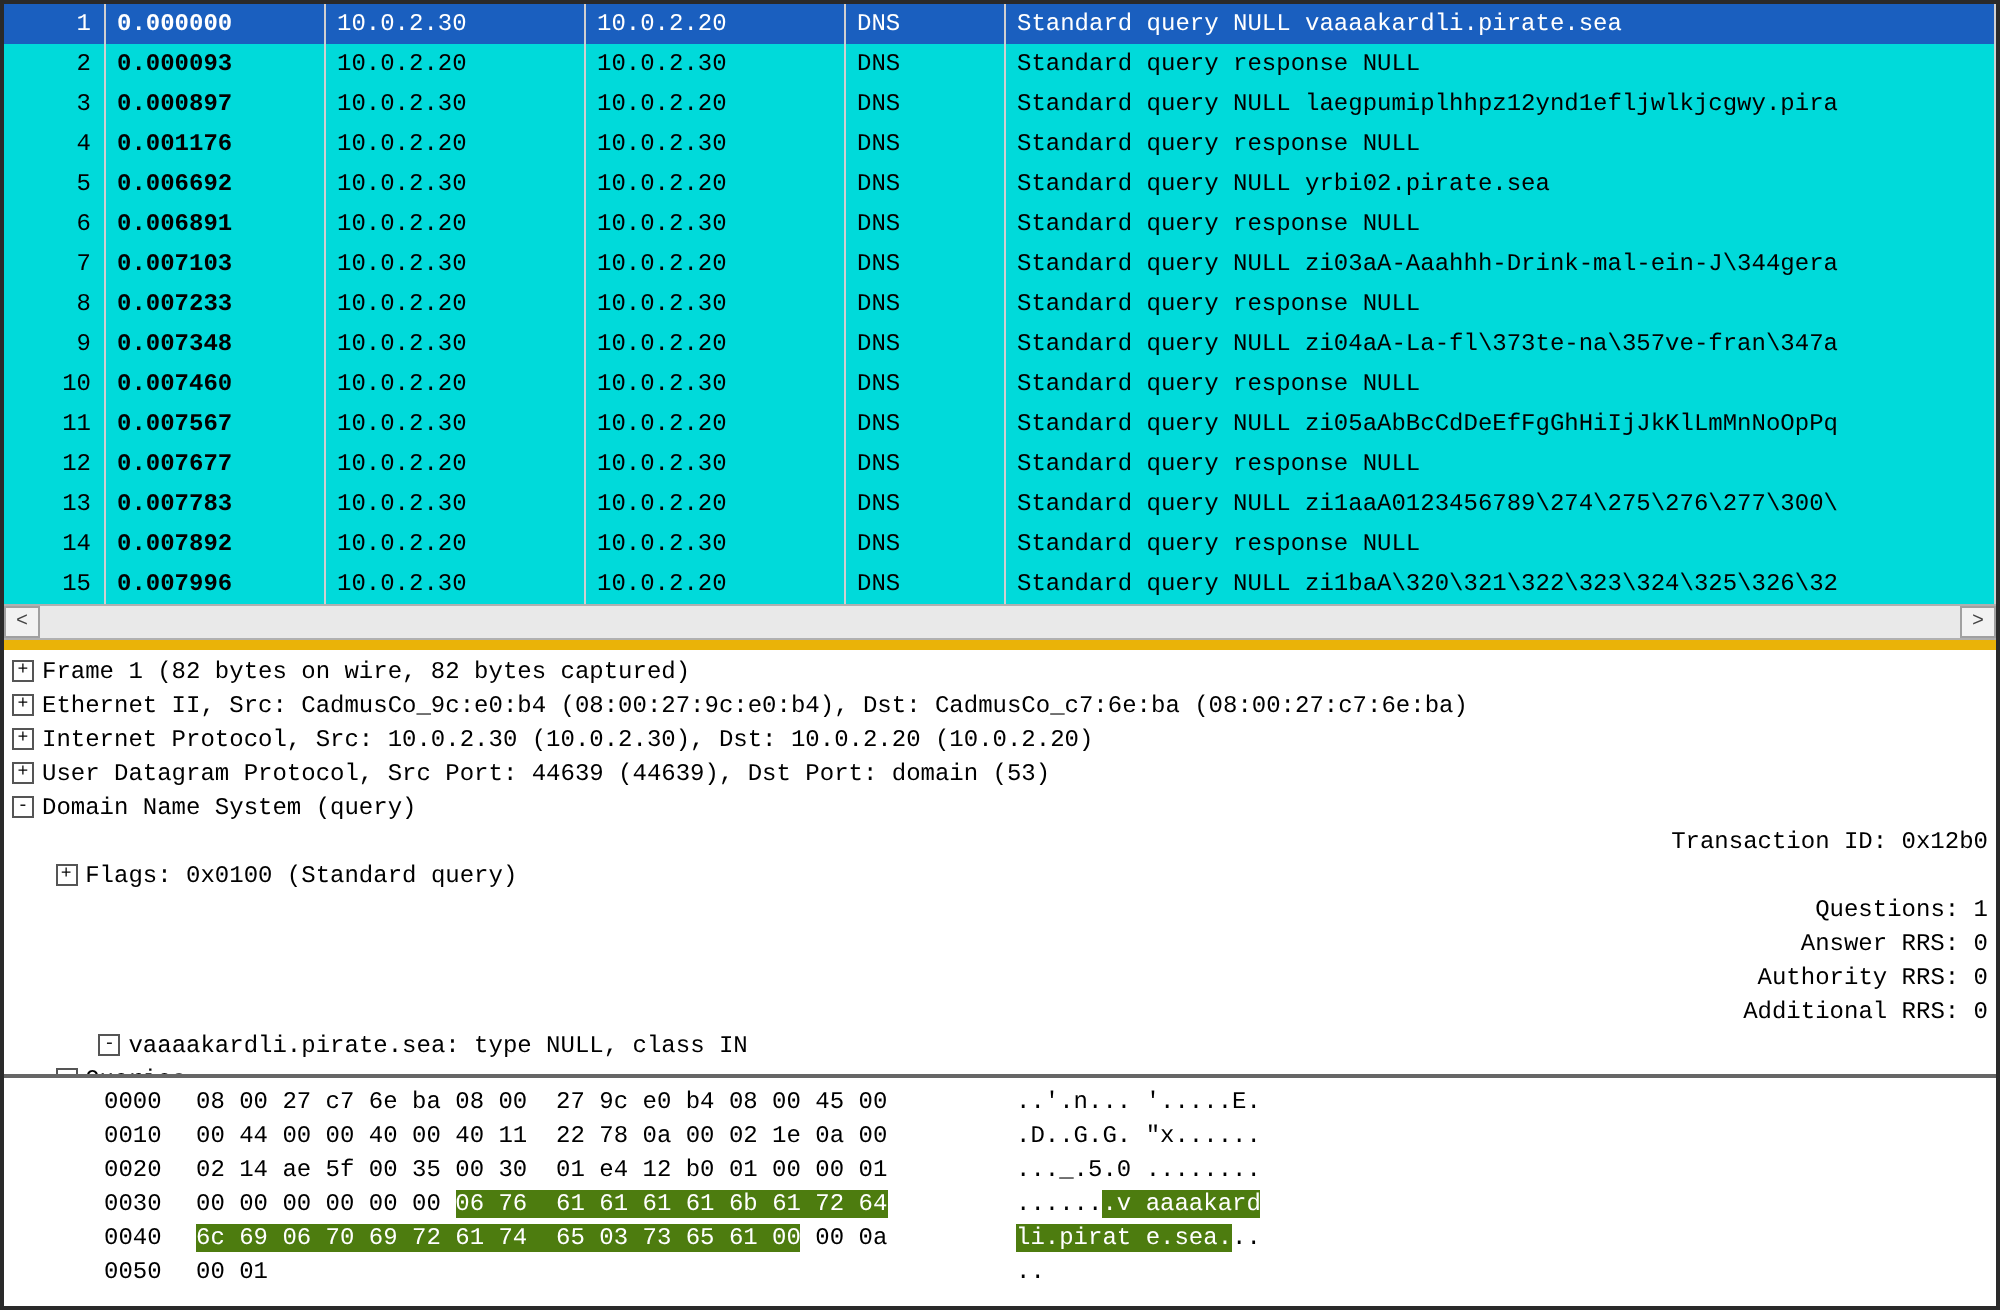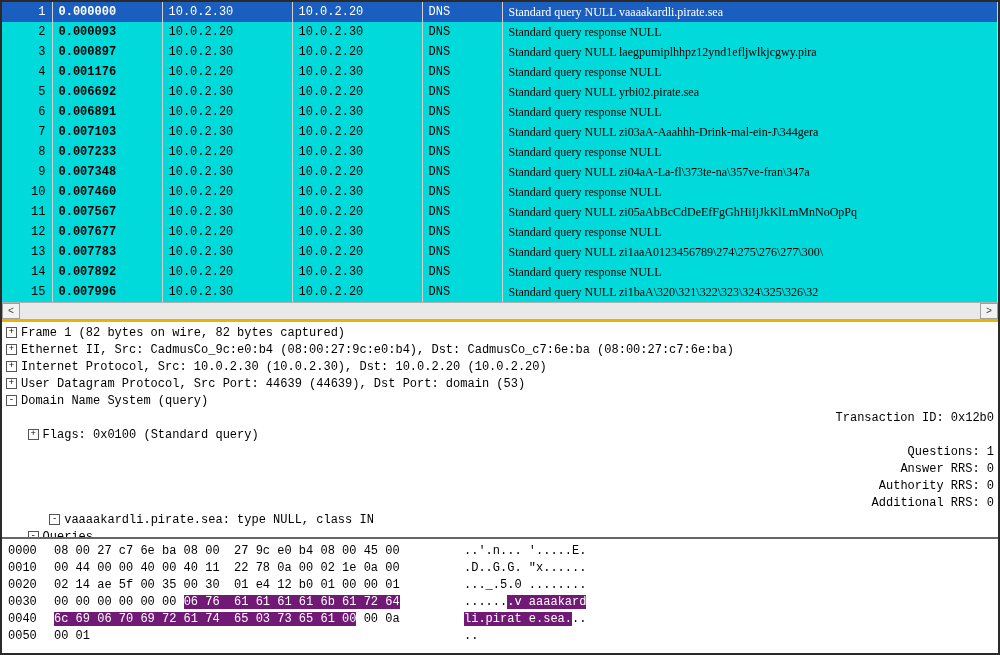--- a/index.html
+++ b/index.html
@@ -31,21 +31,21 @@
     text-overflow: clip;
     border-right: 1px solid #d0d0d0;
     height: 18px;
     line-height: 18px;
   }
   .col-num { width: 50px; text-align: right; }
   .col-time { width: 110px; font-weight: bold; }
   .col-src { width: 130px; }
   .col-dst { width: 130px; }
   .col-proto { width: 80px; margin-top: 20px; }
-  .col-info { width: auto; font-family: Liberation Serif, serif; }
+  .col-info { width: auto; }
   tr.sel { background: #1a5fbf; color: #fff; }
   tr.cyan { background: #00dada; color: #000; }
   
   .hscroll {
     flex: 0 0 18px;
     background: #e9e9e9;
     display: flex;
     align-items: center;
     border-top: 1px solid #b0b0b0;
     border-bottom: 1px solid #b0b0b0;
@@ -56,21 +56,21 @@
     border: 1px solid #a0a0a0;
     display: flex; align-items: center; justify-content: center;
     font-size: 10px; color: #444;
     user-select: none;
   }
   .hscroll .track { flex: 1; height: 16px; }
   
   .details {
     flex: 1 1 auto;
     overflow: hidden;
-    border-top: 2px solid #eab308;
+    border-top: 5px solid #eab308;
     padding: 3px 4px;
     line-height: 17px;
   }
   .details .row { white-space: pre; }
   .details .exp {
     display: inline-block;
     width: 11px; height: 11px;
     border: 1px solid #555;
     line-height: 9px;
     text-align: center;
@@ -80,22 +80,22 @@
     background: #fff;
   }
   .details .indent1 { padding-left: 30px; text-align: right; }
   
   .bytes {
     flex: 0 0 auto;
     border-top: 2px solid #666;
     padding: 4px 6px 8px 6px;
     line-height: 17px;
   }
-  .bytes .brow { white-space: pre; }
-  .bytes .hl { background: #701a75; color: #fff; }
+  .bytes .brow { white-space: pre; margin-left: 44px; }
+  .bytes .hl { background: #4d7c0f; color: #fff; }
   .bytes .off { display:inline-block; width:46px; }
   .bytes .hex { display:inline-block; width:380px; }
   .bytes .gap { display:inline-block; width:30px; }
   .bytes .asc { display:inline-block; }
 </style>
 </head>
 <body>
 
 <div class="packet-list">
   <table>

